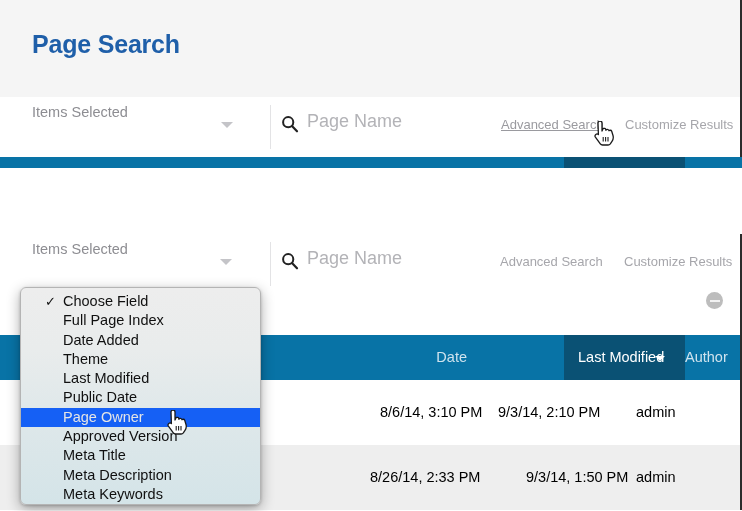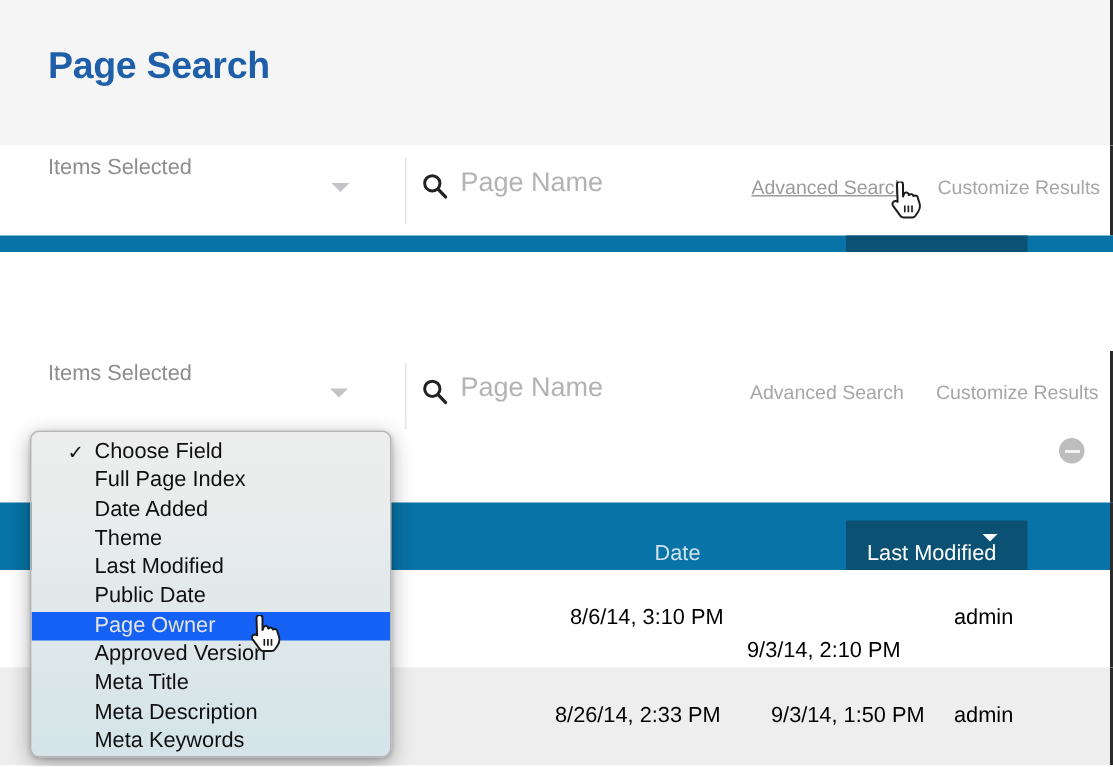--- a/index.html
+++ b/index.html
@@ -178,21 +178,21 @@
     left: 0;
     top: 335px;
     width: 742px;
     height: 45px;
     background: #0873a6;
     border-right: 2px solid #2b2b2b;
     box-sizing: border-box;
   }
   .th {
     position: absolute;
-    top: 12px;
+    top: 0;
     height: 45px;
     line-height: 45px;
     font-size: 14.5px;
     color: #cfe3ee;
     white-space: nowrap;
     text-align: right;
     box-sizing: border-box;
   }
   .th.active {
     background: #0a5174;
@@ -322,31 +322,32 @@
     <div class="cust-results" style="left:624px;">Customize Results</div>
   </div>
 
   <div class="results-toolbar"></div>
   <div class="minus-btn"></div>
 
   <div class="table-header">
     <div class="th" style="left:380px; width:105px; padding-right:18px;">Date</div>
     <div class="th active" style="left:564px; width:121px; padding-left:14px;">Last Modified</div>
     <div class="th-caret" style="left:655px;"></div>
+    <div class="th" style="left:685px; width:57px; text-align:left;">Author</div>
   </div>
 
   <div class="table-row r0">
     <div class="cell" style="left:380px; width:105px; padding-right:18px;">8/6/14, 3:10 PM</div>
-    <div class="cell" style="left:498px; width:130px; padding-right:18px;margin-top:22px;">9/3/14, 2:10 PM</div>
+    <div class="cell" style="left:498px; width:130px; padding-right:18px;">9/3/14, 2:10 PM</div>
     <div class="cell" style="left:636px; width:86px; padding-right:20px;">admin</div>
   </div>
 
   <div class="table-row r1">
     <div class="cell" style="left:370px; width:115px; padding-right:18px;">8/26/14, 2:33 PM</div>
-    <div class="cell" style="left:514px; width:130px; padding-right:18px;">9/3/14, 1:50 PM</div>
+    <div class="cell" style="left:526px; width:130px; padding-right:18px;">9/3/14, 1:50 PM</div>
     <div class="cell" style="left:636px; width:86px; padding-right:20px;">admin</div>
   </div>
 
   <div class="dropdown">
     <div class="dd-item">
       <span class="dd-check">✓</span>
       <span>Choose Field</span>
     </div>
     <div class="dd-item">
       <span>Full Page Index</span>

